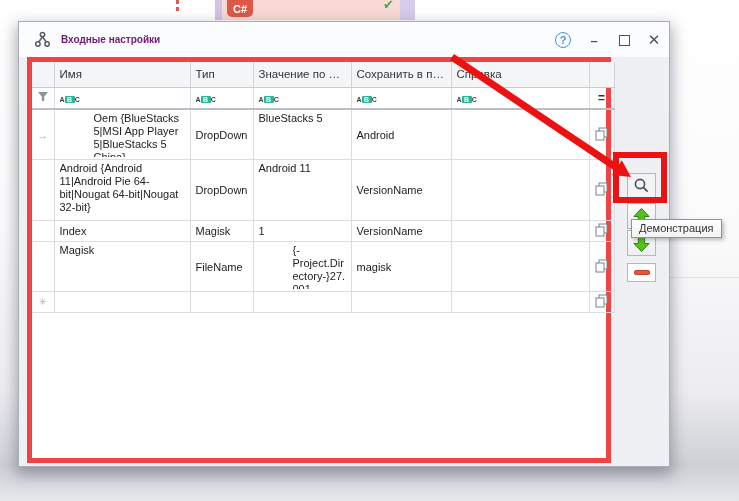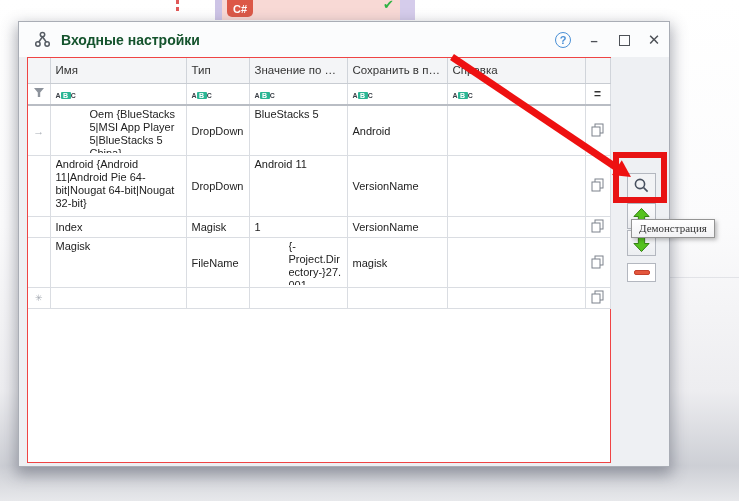--- a/index.html
+++ b/index.html
@@ -21,34 +21,34 @@
   .bg-node-label { margin-left:38px; font-size:12px; color:#3a3a3a; }
   .bg-check { left:383px; top:-3px; font-size:13px; font-weight:bold; color:#2fb344; }
   .bg-line { left:670px; top:277px; width:69px; height:1px; background:#e2e3e7; }
 
   
   .dialog { left:18px; top:21px; width:652px; height:446px; background:#eef0f3;
     border:1px solid #a9adb5; box-shadow:0 6px 14px 2px rgba(70,75,90,.45); }
   .titlebar { position:absolute; left:0; top:0; width:100%; height:35px; background:#fbfcfd;
     display:flex; align-items:center; }
   .title-icon { margin-left:15px; width:17px; height:17px; }
-  .title-text { margin-left:10px; font-size:14px; font-weight:bold; color:#14532d; }
+  .title-text { margin-left:10px; font-size:10px; font-weight:bold; color:#701a75; }
   .winbtn { position:absolute; top:8px; width:22px; height:20px; display:flex;
     align-items:center; justify-content:center; color:#4d5157; font-size:13px; cursor:default; }
   .help-btn { left:533px; }
   .help-circle { width:16px; height:16px; border:1.5px solid #4a90d6; border-radius:50%;
     color:#4a90d6; font-size:11px; font-weight:bold; display:flex; align-items:center; justify-content:center; }
   .min-btn { left:564px; font-weight:bold; }
   .max-btn { left:594px; }
   .max-glyph { width:11px; height:11px; border:1.5px solid #4d5157; }
   .close-btn { left:624px; font-size:15px; }
 
   
   .gridwrap { position:absolute; left:8px; top:35px; width:584px; height:406px;
-    background:#fff; border:1px solid #ef4444; }
+    background:#fff; border:5px solid #ef4444; }
   table { border-collapse:collapse; table-layout:fixed; width:582px; }
   td,th { border-right:1px solid #dadde2; border-bottom:1px solid #dadde2;
     font-size:11px; color:#222; padding:2px 5px; text-align:left; vertical-align:middle;
     overflow:hidden; font-weight:normal; }
   th { background:#f4f5f7; border-right:1px solid #d0d4da; border-bottom:1px solid #c8ccd2;
     color:#333; font-size:11.5px; white-space:nowrap; text-overflow:ellipsis; }
   tr.filter-row td { border-bottom:2px solid #b9bdc4; }
   td.ind { text-align:center; color:#a7acb4; }
   td.vtop { vertical-align:top; }
   .clip1 { max-height:45px; overflow:hidden; line-height:13px;margin-left:34px; }
@@ -66,21 +66,21 @@
   .btn-up { top:181px; height:26px; }
   .btn-down { top:208px; height:26px; }
   .btn-del { top:241px; height:19px; background:#fff; }
   .dash { width:16px; height:5px; background:#e4573d; border-radius:2px; border:1px solid #c5402c; }
 
   
   .anno-rect { left:613px; top:152px; width:54px; height:51px; border:6px solid #e81313; z-index:50; }
   .anno-svg { left:0; top:0; z-index:50; pointer-events:none; }
   .tooltip { left:631px; top:219px; height:19px; padding:2px 7px; background:linear-gradient(#ffffff,#f2f2f4);
     border:1px solid #949494; box-shadow:2px 2px 4px rgba(0,0,0,.25); font-size:11px; color:#333;
-    white-space:nowrap; z-index:60;font-family:Liberation Serif, serif; }
+    white-space:nowrap; z-index:60; }
 </style>
 </head>
 <body>
 
 <div class="abs bg-dash"></div>
 <div class="abs bg-strip1"></div>
 <div class="abs bg-node">
   <span class="csharp">C#</span>
 </div>
 <div class="abs bg-check">✔</div>

